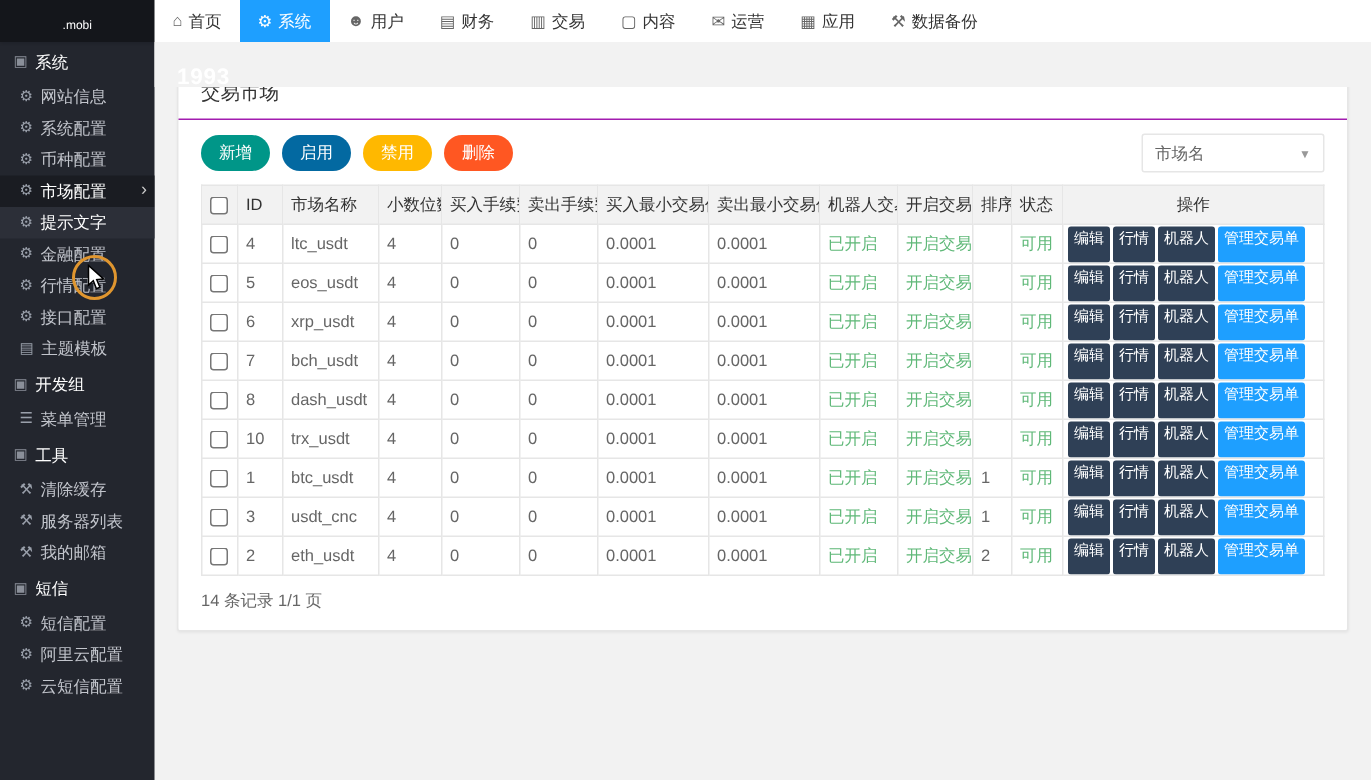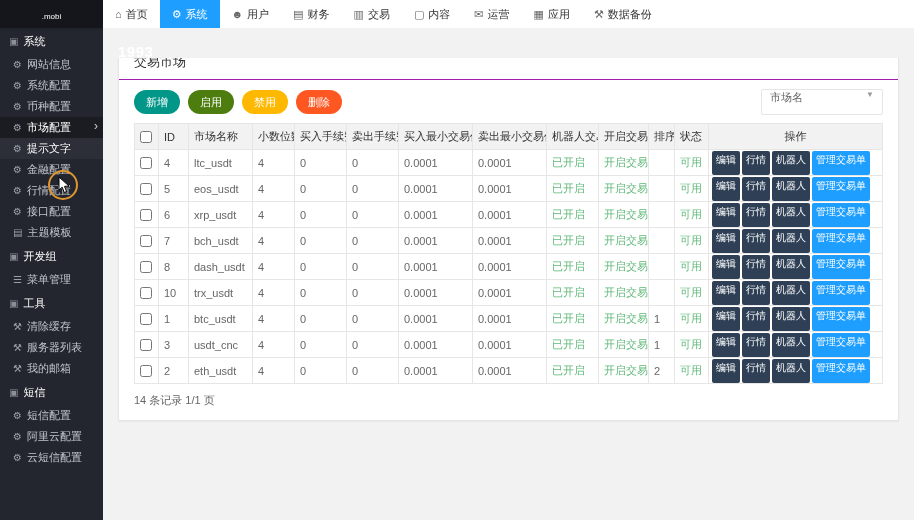--- a/index.html
+++ b/index.html
@@ -34,25 +34,25 @@
 
   
   .main{position:absolute;left:103px;top:28px;right:0;bottom:0;background:#f2f2f2;padding:15px;overflow:hidden}
   .card{background:#fff;border:1px solid #e6e6e6;border-radius:2px;box-shadow:0 1px 2px rgba(0,0,0,.05)}
   .card-header{height:36px;line-height:36px;padding:0 15px;border-bottom:1px solid #a21caf;
     font-size:13px;color:#333}
   .toolbar{display:flex;align-items:center;padding:9px 15px 8px}
   .btn{height:24px;line-height:22px;padding:0 12px;border:none;border-radius:12px;color:#fff;
     font-size:11px;margin-right:8px;cursor:pointer;font-family:inherit}
   .btn.add{background:#009688}
-  .btn.enable{background:#4d7c0f}
+  .btn.enable{background:#0369a1}
   .btn.disable{background:#FFB800}
   .btn.del{background:#FF5722}
   .select{margin-left:auto;width:122px;height:26px;border:1px solid #e6e6e6;border-radius:2px;
-    background:#fff;display:flex;justify-content:space-between;
+    background:#fff;display:flex;align-items:center;justify-content:space-between;
     padding:0 8px;color:#666;font-size:11px;cursor:pointer}
   .select .arrow{font-size:8px;color:#999}
 
   .table-wrap{padding:0 15px}
   table{width:100%;border-collapse:collapse;table-layout:fixed;font-size:11px;color:#666}
   th,td{border:1px solid #e6e6e6;height:26px;padding:0 5px;text-align:left;font-weight:normal;
     overflow:hidden;white-space:nowrap}
   th{background:#f2f2f2;color:#333}
   th.center{text-align:center}
   td.green{color:#5FB878}

